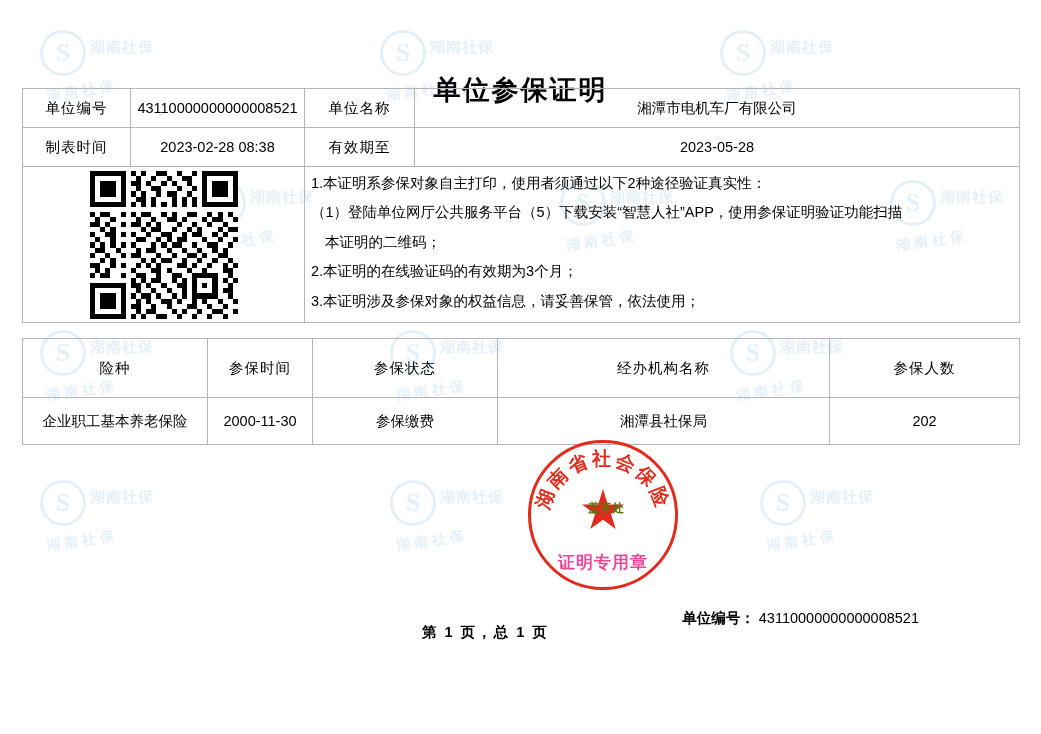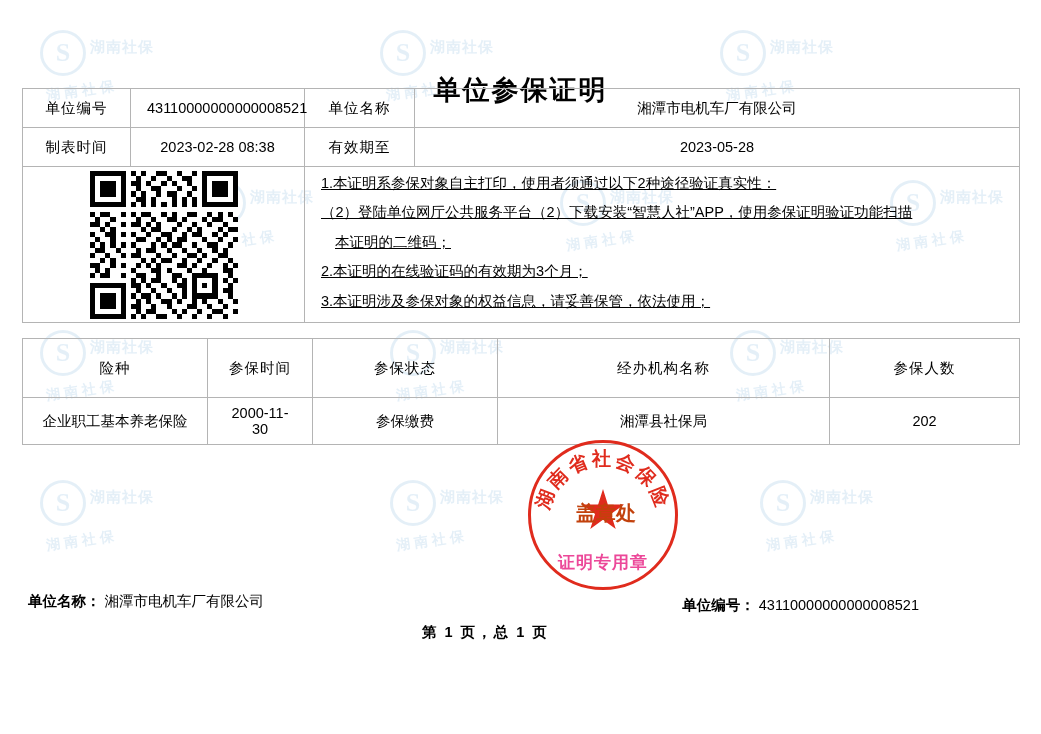--- a/index.html
+++ b/index.html
@@ -96,21 +96,21 @@
     position: absolute;
     left: 22px;
     top: 88px;
     width: 997px;
     border-collapse: collapse;
     table-layout: fixed;
   }
   table.cert td {
     border: 1px solid #b4b4b4;
     font-size: 14.5px;
-    padding: 0 16px;
+    padding: 0 6px;
     vertical-align: middle;
     background: transparent;
   }
   .c-lbl {
     text-align: center;
     letter-spacing: 1px;
   }
   .c-val {
     text-align: center;
   }
@@ -131,21 +131,20 @@
     display: block;
   }
   .notes-cell {
     padding: 12px 14px 12px 14px;
     vertical-align: top;
     line-height: 1.75;
     font-size: 14.5px;
   }
   .notes-cell p {
     margin: 0 0 4px 0;
-    text-decoration: underline;
   }
   .notes-cell p.indent {
     text-indent: 0;
     padding-left: 14px;
   }
 
   
   .hdr td {
     height: 58px;
     text-align: center;
@@ -207,40 +206,40 @@
     color: #ec4899;
     font-family: "Liberation Serif", serif;
     letter-spacing: 1px;
   }
   #stamp-label {
     position: absolute;
     left: 561px;
     top: 500px;
     width: 90px;
     text-align: center;
-    font-size: 20px;
-    font-weight: bold;
-    color: #c2410c;
+    font-size: 12px;
+    font-weight: bold;
+    color: #4d7c0f;
     z-index: 25;
   }
 
   
   #footer {
     position: absolute;
     left: 22px;
     top: 592px;
     width: 997px;
     height: 24px;
     font-size: 14.5px;
     font-weight: bold;
     z-index: 12;
   }
   #footer .f-left { position: absolute; left: 6px; top: 0; white-space: nowrap; }
   #footer .f-center { position: absolute; left: 400px; top: 0; white-space: nowrap; letter-spacing: 2px; margin-top: 31px; }
-  #footer .f-right { position: absolute; right: 100px; top: 4px; white-space: nowrap; }
+  #footer .f-right { position: absolute; right: 100px; top: 17px; white-space: nowrap; }
   #footer .f-val { font-weight: normal; }
 </style>
 </head>
 <body>
 
 <div id="watermarks">
   <div class="wm" style="left:40px; top:30px;">
     <div class="wm-logo"></div>
     <div class="wm-text">湖南社保</div>
     <div class="wm-text2">湖南社保</div>
@@ -568,21 +567,21 @@
               <rect x="13" y="28" width="2" height="1"></rect>
                 <rect x="17" y="28" width="1" height="1"></rect>
               <rect x="20" y="28" width="1" height="1"></rect>
                 <rect x="23" y="28" width="1" height="1"></rect>
               <rect x="26" y="28" width="1" height="1"></rect>
             </g>
           </svg>
         </td>
         <td class="notes-cell" colspan="2">
           <p>1.本证明系参保对象自主打印，使用者须通过以下2种途径验证真实性：</p>
-          <p>（2）登陆单位网厅公共服务平台（2）下载安装“智慧人社”APP，使用参保证明验证功能扫描</p>
+          <p>（1）登陆单位网厅公共服务平台（5）下载安装“智慧人社”APP，使用参保证明验证功能扫描</p>
           <p class="indent">本证明的二维码；</p>
           <p>2.本证明的在线验证码的有效期为3个月；</p>
           <p>3.本证明涉及参保对象的权益信息，请妥善保管，依法使用；</p>
         </td>
       </tr>
     </tbody>
   </table>
 
   <table class="cert" style="top:338px; width:997px;">
     <colgroup>
@@ -619,24 +618,20 @@
       <text>
         <textPath href="#arcpath" startOffset="50%" text-anchor="middle">湖南省社会保险</textPath>
       </text>
     </svg>
     <div class="star"></div>
     <div class="bottom-text">证明专用章</div>
   </div>
   <div id="stamp-label">盖章处</div>
 
   <div id="footer">
-    <span class="f-left">
-      <span>单位名称：</span>
-      <span class="f-val">湘潭市电机车厂有限公司</span>
-    </span>
     <span class="f-center">第 1 页，总 1 页</span>
     <span class="f-right">
       <span>单位编号：</span>
       <span class="f-val">43110000000000008521</span>
     </span>
   </div>
 
 </div>
 
 </body></html>

